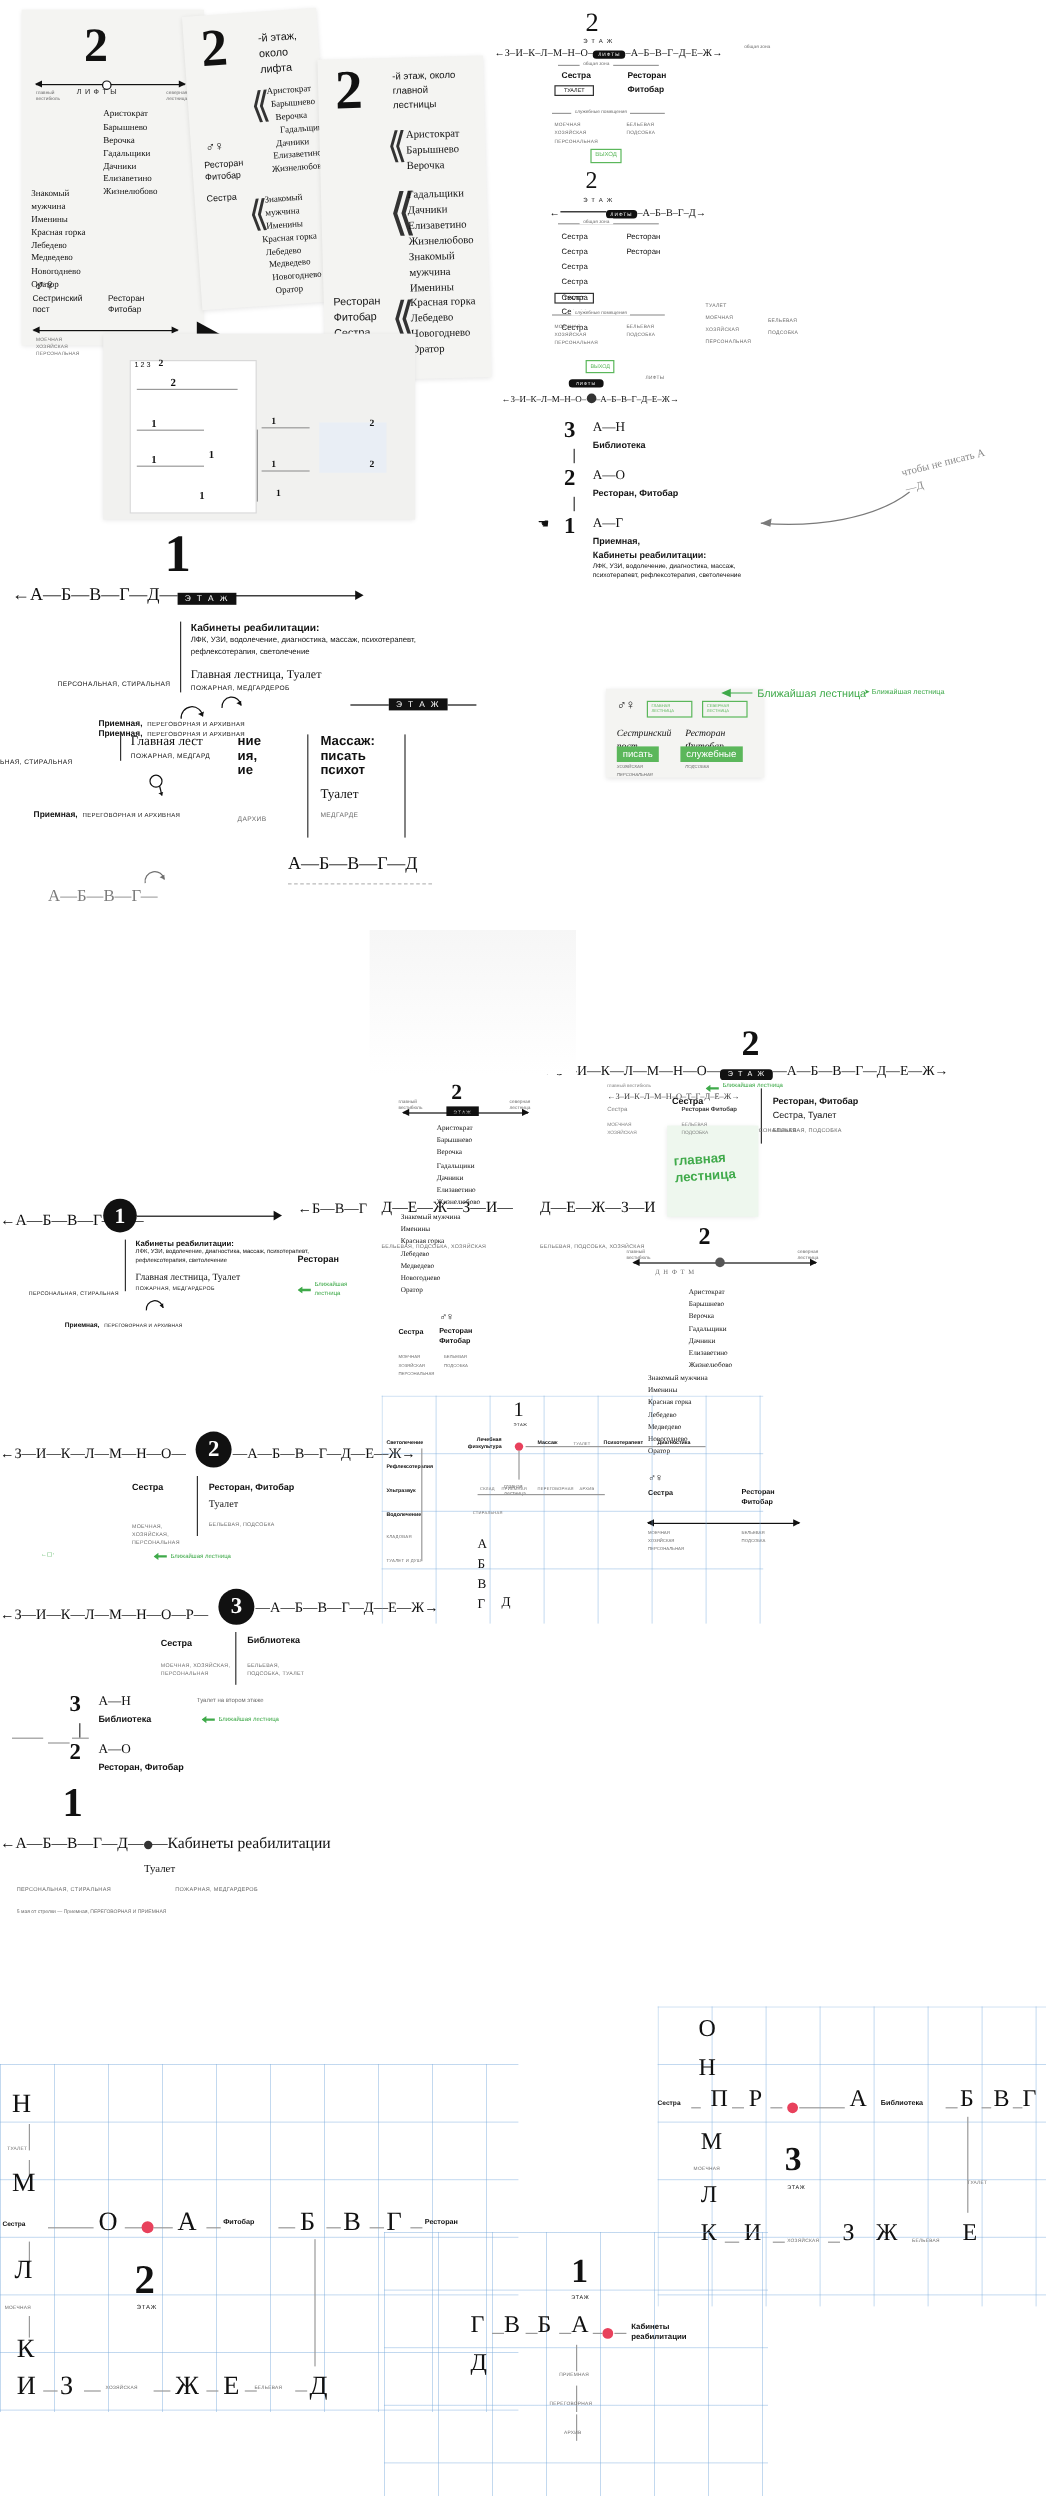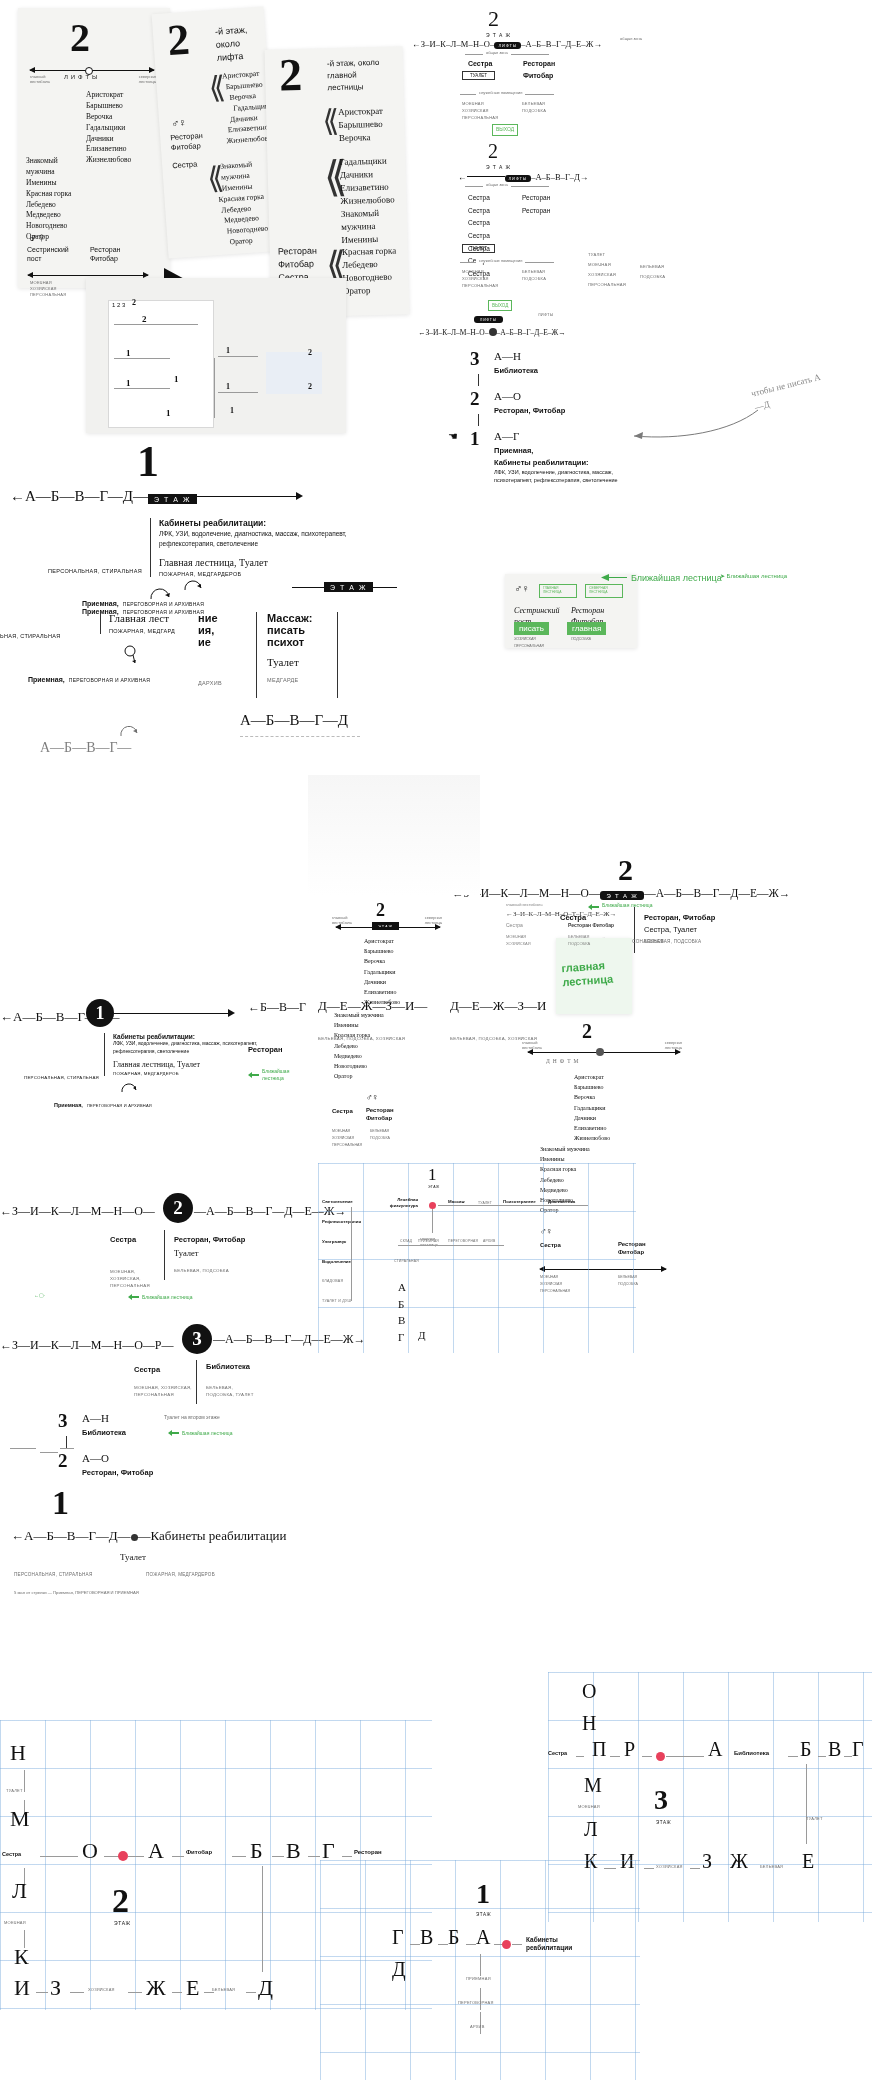--- a/index.html
+++ b/index.html
@@ -332,21 +332,21 @@
 
 <div class="abs" style="left:600px;top:572px;display:flex;align-items:center;gap:3px;">
   <svg width="28" height="11">
     <path d="M27,5 L9,5 L9,2 L1,5.5 L9,9 L9,6 L27,6 Z" fill="#3faa4a"></path>
   </svg>
   <span class="san green" style="font-size:9px;">Ближайшая лестница</span>
 </div>
 
 <div class="abs" style="left:514px;top:622px;display:flex;gap:18px;">
   <span class="greenbox" style="font-size:8px;">писать</span>
-  <span class="greenbox" style="font-size:8px;">главная</span>
+  <span class="greenbox" style="font-size:8px;">служебные</span>
 </div>
 
 <div class="abs" style="left:82px;top:592px;">
   <svg width="22" height="14" style="position:absolute;left:100px;top:-14px;">
     <path d="M3,12 A8,8 0 0 1 19,10" stroke="#111" stroke-width="1" fill="none"></path>
     <path d="M19,10 l-4,-2 l4,-2 z" fill="#111"></path>
   </svg>
   <span class="san" style="font-size:7px;font-weight:700;">Приемная,</span>
   <span class="san caps" style="font-size:5px;">ПЕРЕГОВОРНАЯ И АРХИВНАЯ</span>
 </div>
@@ -520,21 +520,21 @@
 
 <div class="abs" style="left:58px;top:1410px;width:300px;">
   <div class="abs ser" style="left:0;top:0;font-size:19px;font-weight:700;">3</div>
   <div class="abs ser" style="left:24px;top:2px;font-size:11px;">А—Н</div>
   <div class="abs san" style="left:24px;top:18px;font-size:7.5px;font-weight:700;">Библиотека</div>
   <div class="abs" style="left:8px;top:26px;width:1px;height:12px;background:#333;"></div>
   <div class="abs ser" style="left:0;top:40px;font-size:19px;font-weight:700;">2</div>
   <div class="abs ser" style="left:24px;top:42px;font-size:11px;">А—О</div>
   <div class="abs san" style="left:24px;top:58px;font-size:7.5px;font-weight:700;">Ресторан, Фитобар</div>
   <div class="abs ser" style="left:-6px;top:74px;font-size:34px;font-weight:700;">1</div>
-  <div class="abs ser" style="left:-58px;top:118px;font-size:13px;white-space:nowrap;margin-left:11px;">
+  <div class="abs ser" style="left:-58px;top:118px;font-size:13px;white-space:nowrap;">
     ←А—Б—В—Г—Д—<span style="display:inline-block;width:7px;height:7px;border-radius:50%;background:#333;vertical-align:-1px;"></span>—<span>Кабинеты реабилитации</span>
   </div>
   <div class="abs ser" style="left:62px;top:142px;font-size:9px;">Туалет</div>
   <div class="abs san caps grey" style="left:-44px;top:162px;font-size:4.6px;">ПЕРСОНАЛЬНАЯ, СТИРАЛЬНАЯ</div>
   <div class="abs san caps grey" style="left:88px;top:162px;font-size:4.6px;">ПОЖАРНАЯ, МЕДГАРДЕРОБ</div>
   <div class="abs san grey" style="left:-44px;top:180px;font-size:4.2px;">5 мая  от стрелки  —  Приемная, ПЕРЕГОВОРНАЯ И ПРИЕМНАЯ</div>
 </div>
 
 <div class="abs" style="left:330px;top:900px;width:120px;">
   <div class="abs ser" style="left:46px;top:0;font-size:18px;font-weight:700;">2</div>

